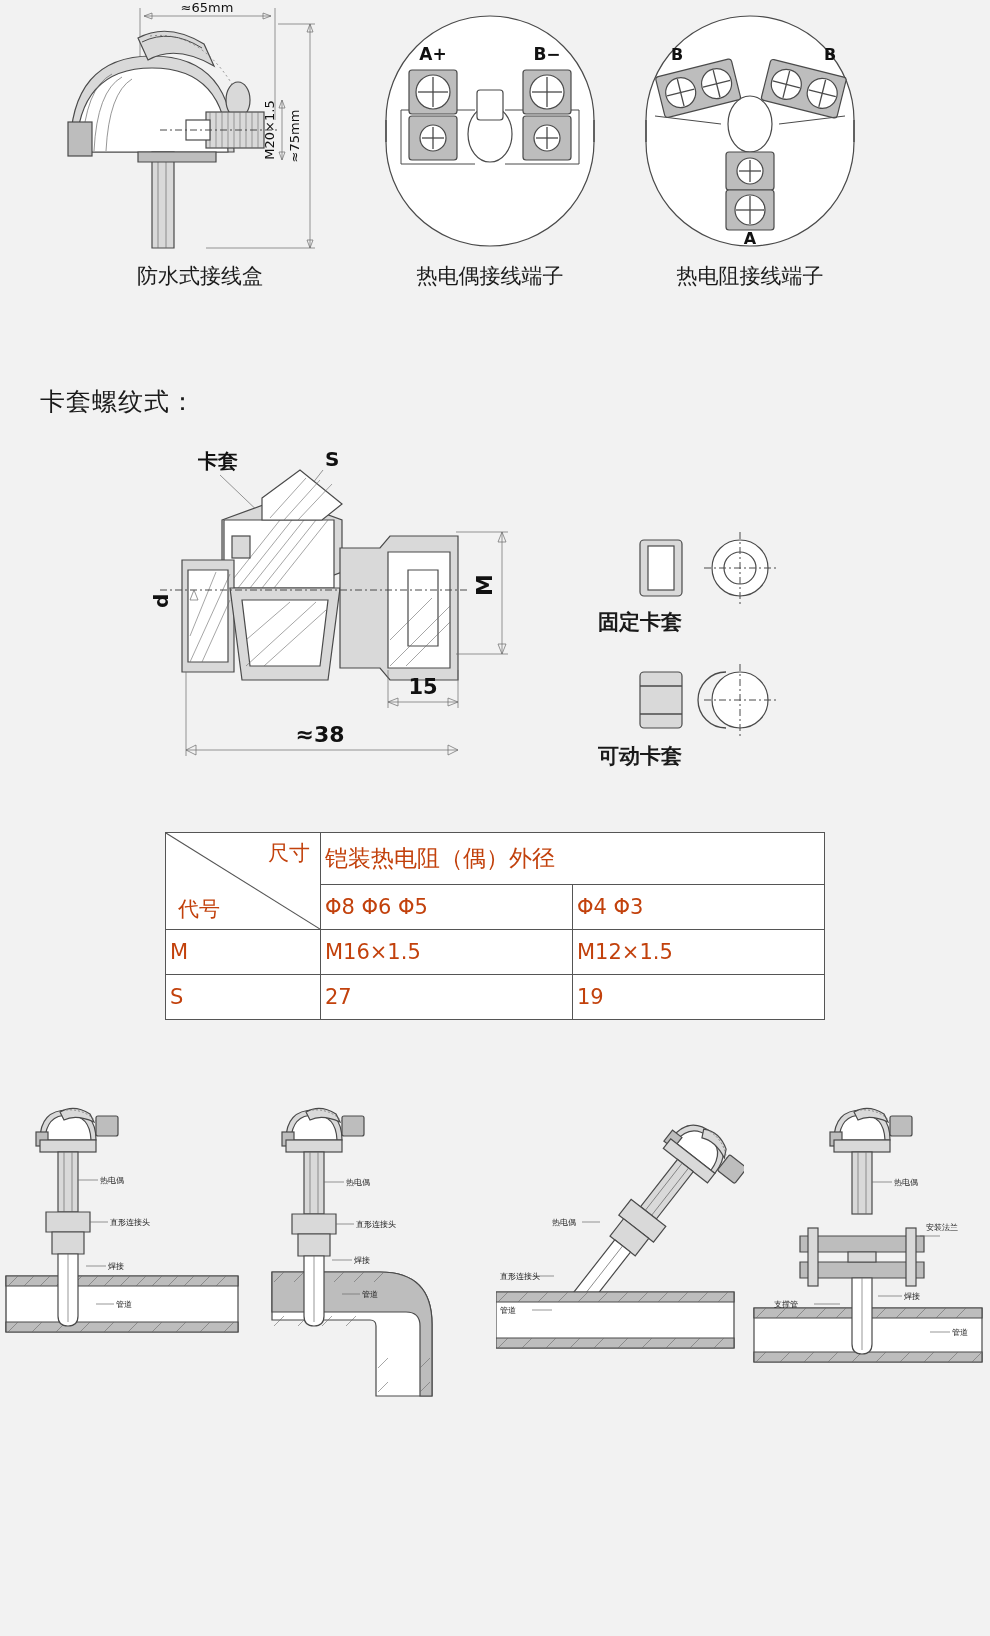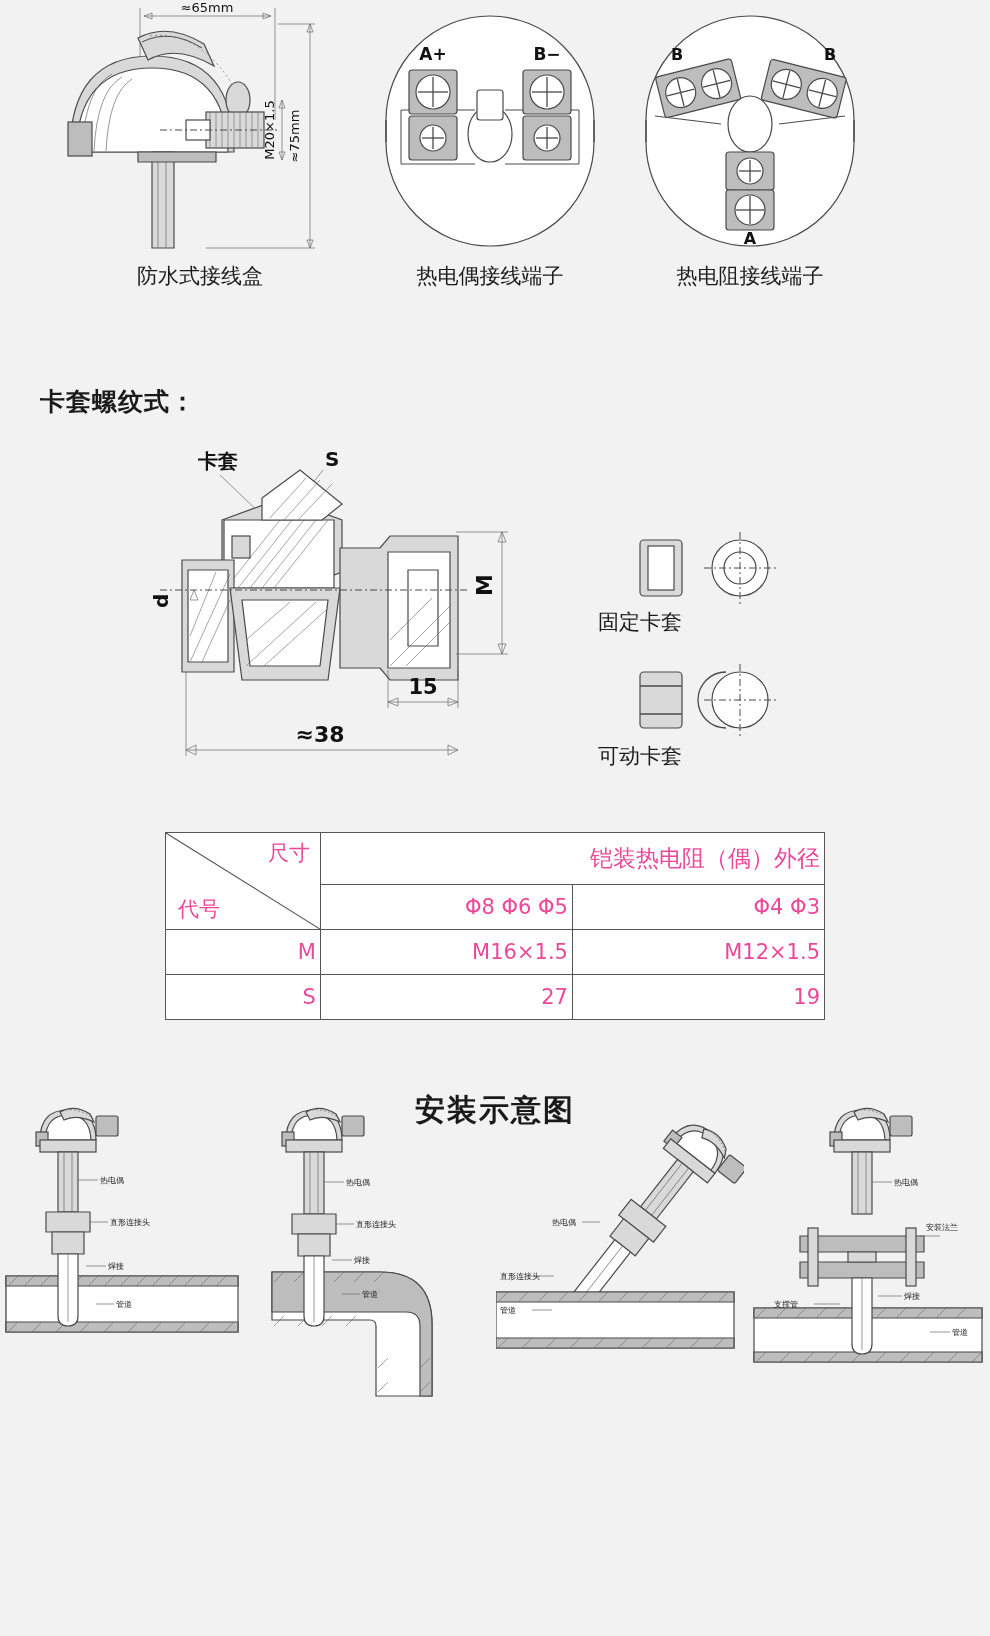--- a/index.html
+++ b/index.html
@@ -20,31 +20,31 @@
   .fillg{fill:#d9d9d9;stroke:#4a4a4a;stroke-width:1.2;}
   .fillw{fill:#ffffff;stroke:#4a4a4a;stroke-width:1.2;}
   .filld{fill:#bdbdbd;stroke:#4a4a4a;stroke-width:1.2;}
   .hatch{fill:none;stroke:#6a6a6a;stroke-width:.6;}
 
   
   #top-row{position:absolute;left:0;top:0;width:990px;height:340px;}
   .top-cap{position:absolute;width:300px;text-align:center;font-size:21px;font-weight:normal;}
 
   
-  #sec-title{position:absolute;left:40px;top:385px;font-size:25px;font-weight:bold;letter-spacing:1px;}
+  #sec-title{position:absolute;left:40px;top:385px;font-size:25px;font-weight:normal;letter-spacing:1px;}
 
   
   #ferrule{position:absolute;left:120px;top:440px;width:560px;height:360px;}
   #ferrule-side{position:absolute;left:620px;top:520px;width:260px;height:300px;}
-  .fcap{position:absolute;width:200px;text-align:center;font-size:21px;font-weight:normal;}
+  .fcap{position:absolute;width:200px;text-align:center;font-size:21px;font-weight:bold;}
 
   
   #spec-table{position:absolute;left:165px;top:832px;width:660px;border-collapse:collapse;
     background:#fff;}
-  #spec-table td{border:1px solid #555;text-align:right;font-size:21px;padding:10px 4px;color:#ec4899;}
+  #spec-table td{border:1px solid #555;text-align:left;font-size:21px;padding:10px 4px;color:#c2410c;}
   #spec-table td.hdr-corner{position:relative;height:86px;padding:0;}
   #spec-table td.big{font-size:23px;}
   .corner-wrap{position:relative;width:100%;height:100%;}
   .corner-wrap .diag{position:absolute;left:0;top:0;width:100%;height:100%;}
   .corner-wrap .t1{position:absolute;right:10px;top:6px;font-size:21px;}
   .corner-wrap .t2{position:absolute;left:12px;bottom:6px;font-size:21px;}
 
   
   #install-title{position:absolute;left:0;top:1090px;width:990px;text-align:center;
     font-size:30px;font-weight:bold;letter-spacing:2px;}
@@ -343,21 +343,20 @@
       <td>M12×1.5</td>
     </tr>
     <tr>
       <td>S</td>
       <td>27</td>
       <td>19</td>
     </tr>
   </tbody>
     </table>
 
-  <div id="install-title">安装示意图</div>
 
   <div id="install-row">
 
     <svg width="248" height="400" viewBox="0 0 248 400" style="position:absolute;left:0;top:0;">
 
       <path class="fillg" d="M40 44 q0 -30 28 -30 q28 0 28 30 z"></path>
       <path class="fillw" d="M45 44 q1 -25 23 -25 q22 0 23 25 z"></path>
       <path class="fillg" d="M60 16 q14 -8 30 2 l4 8 q-18 -8 -30 -2 z"></path>
       <path class="lnthin" d="M66 14 q24 -2 38 22" stroke-dasharray="2 2"></path>
       <rect class="filld" x="96" y="20" width="22" height="20" rx="2"></rect>

